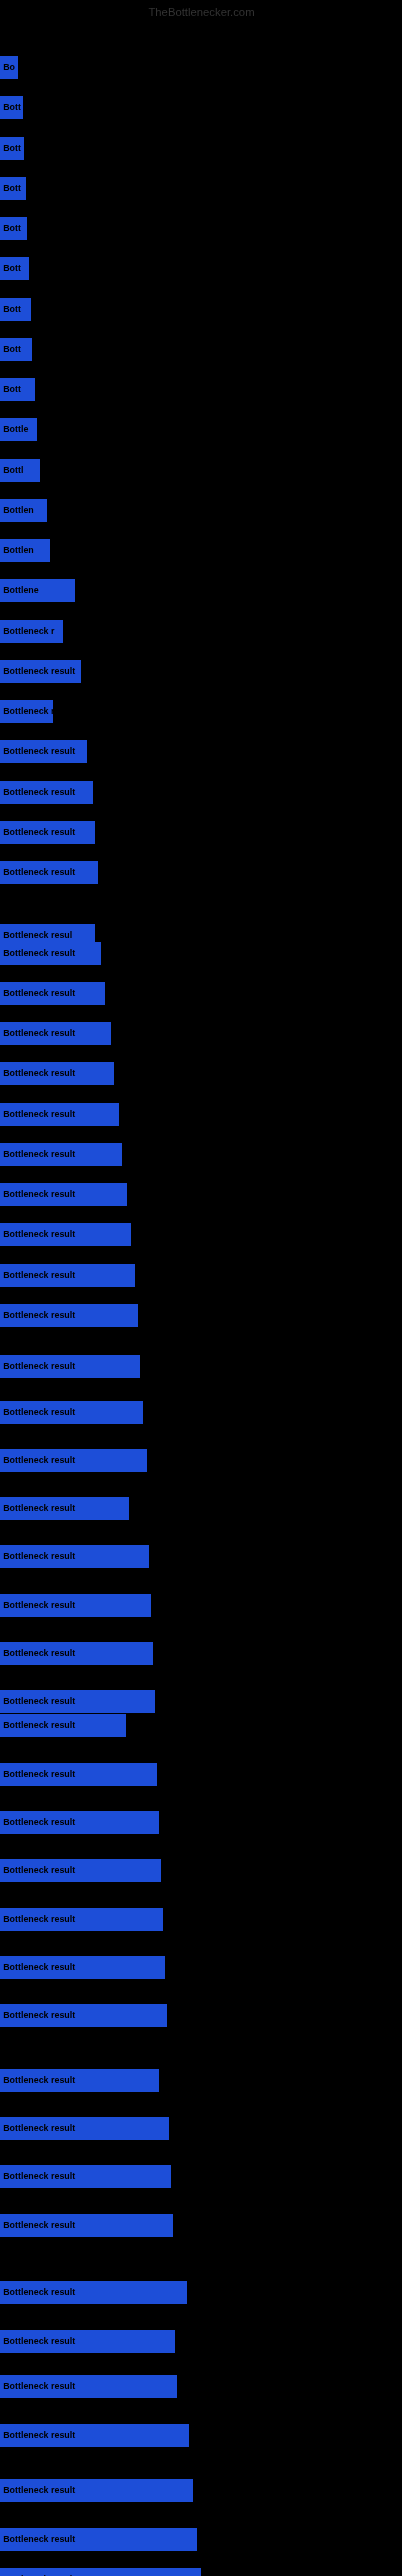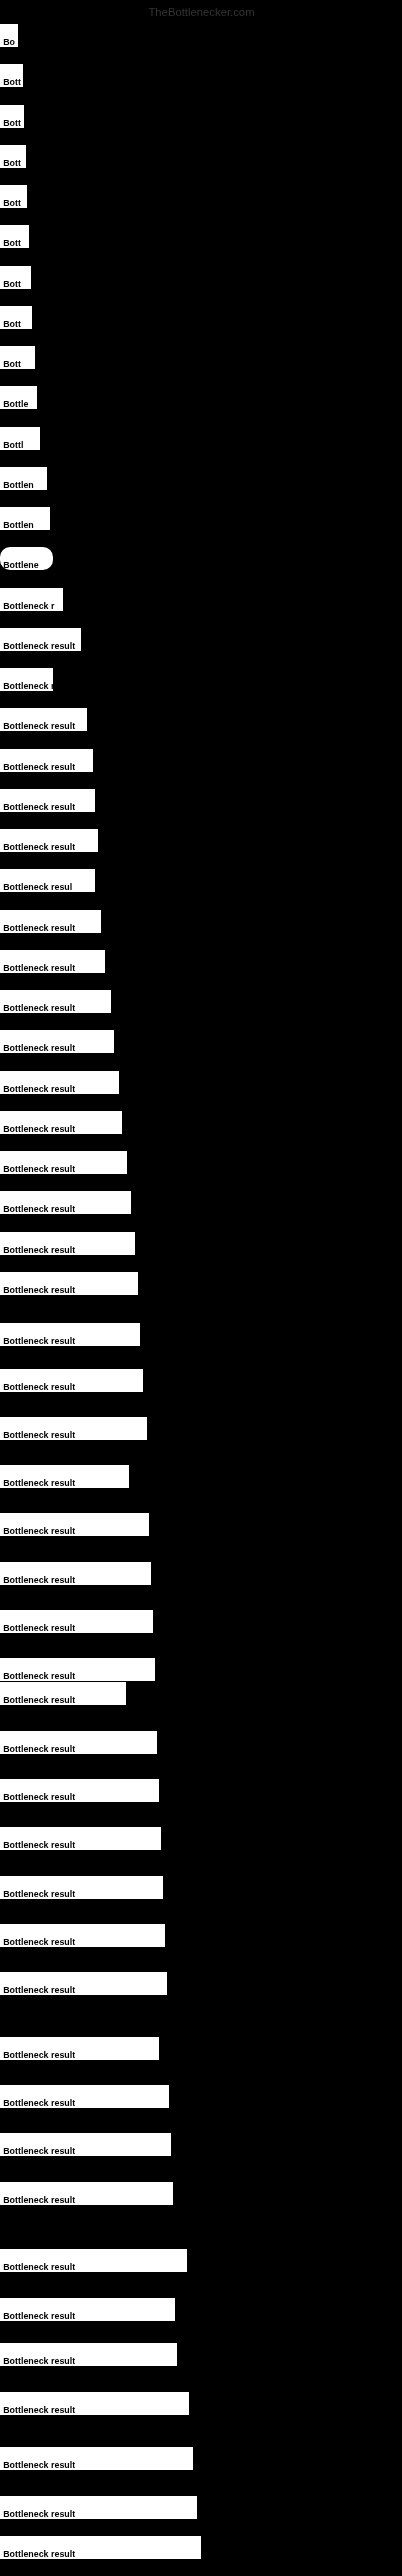--- a/index.html
+++ b/index.html
@@ -23,26 +23,27 @@
       font-size: 11.3px;
       white-space: nowrap;
       background: #000;
       z-index: 10;
     }
     .bar-container {
       position: absolute;
       left: 0;
     }
     .bar {
-      background-color: #ffffff;
+      background-color: #1d4ed8;
       height: 22.5px;
       display: flex;
-      align-items: flex-end;
+      align-items: center;
       padding-left: 3.2px;
       overflow: hidden;
+      margin-top: 32px;
     }
     .bar-label {
       color: #000;
       font-size: 8.9px;
       font-weight: bold;
       white-space: nowrap;
     }
   </style>
 </head>
 <body>
@@ -109,21 +110,21 @@
       <div class="bar" style="width: 47px;">
         <span class="bar-label">Bottlen</span>
       </div>
     </div>
     <div class="bar-container" style="top: 507px; width: 50px;">
       <div class="bar" style="width: 50px;">
         <span class="bar-label">Bottlen</span>
       </div>
     </div>
     <div class="bar-container" style="top: 547px; width: 53px;">
-      <div class="bar" style="width: 53px; border-radius: 10px;">
+      <div class="bar" style="width: 75px;">
         <span class="bar-label">Bottlene</span>
       </div>
     </div>
     <div class="bar-container" style="top: 588px; width: 63px;">
       <div class="bar" style="width: 63px;">
         <span class="bar-label">Bottleneck r</span>
       </div>
     </div>
     <div class="bar-container" style="top: 628px; width: 81px;">
       <div class="bar" style="width: 81px;">
@@ -148,21 +149,21 @@
     <div class="bar-container" style="top: 789px; width: 95px;">
       <div class="bar" style="width: 95px;">
         <span class="bar-label">Bottleneck result</span>
       </div>
     </div>
     <div class="bar-container" style="top: 829px; width: 98px;">
       <div class="bar" style="width: 98px;">
         <span class="bar-label">Bottleneck result</span>
       </div>
     </div>
-    <div class="bar-container" style="top: 869px; width: 116px;">
+    <div class="bar-container" style="top: 892px; width: 116px;">
       <div class="bar" style="width: 95px;">
         <span class="bar-label">Bottleneck resul</span>
       </div>
     </div>
     <div class="bar-container" style="top: 910px; width: 101px;">
       <div class="bar" style="width: 101px;">
         <span class="bar-label">Bottleneck result</span>
       </div>
     </div>
     <div class="bar-container" style="top: 950px; width: 105px;">

